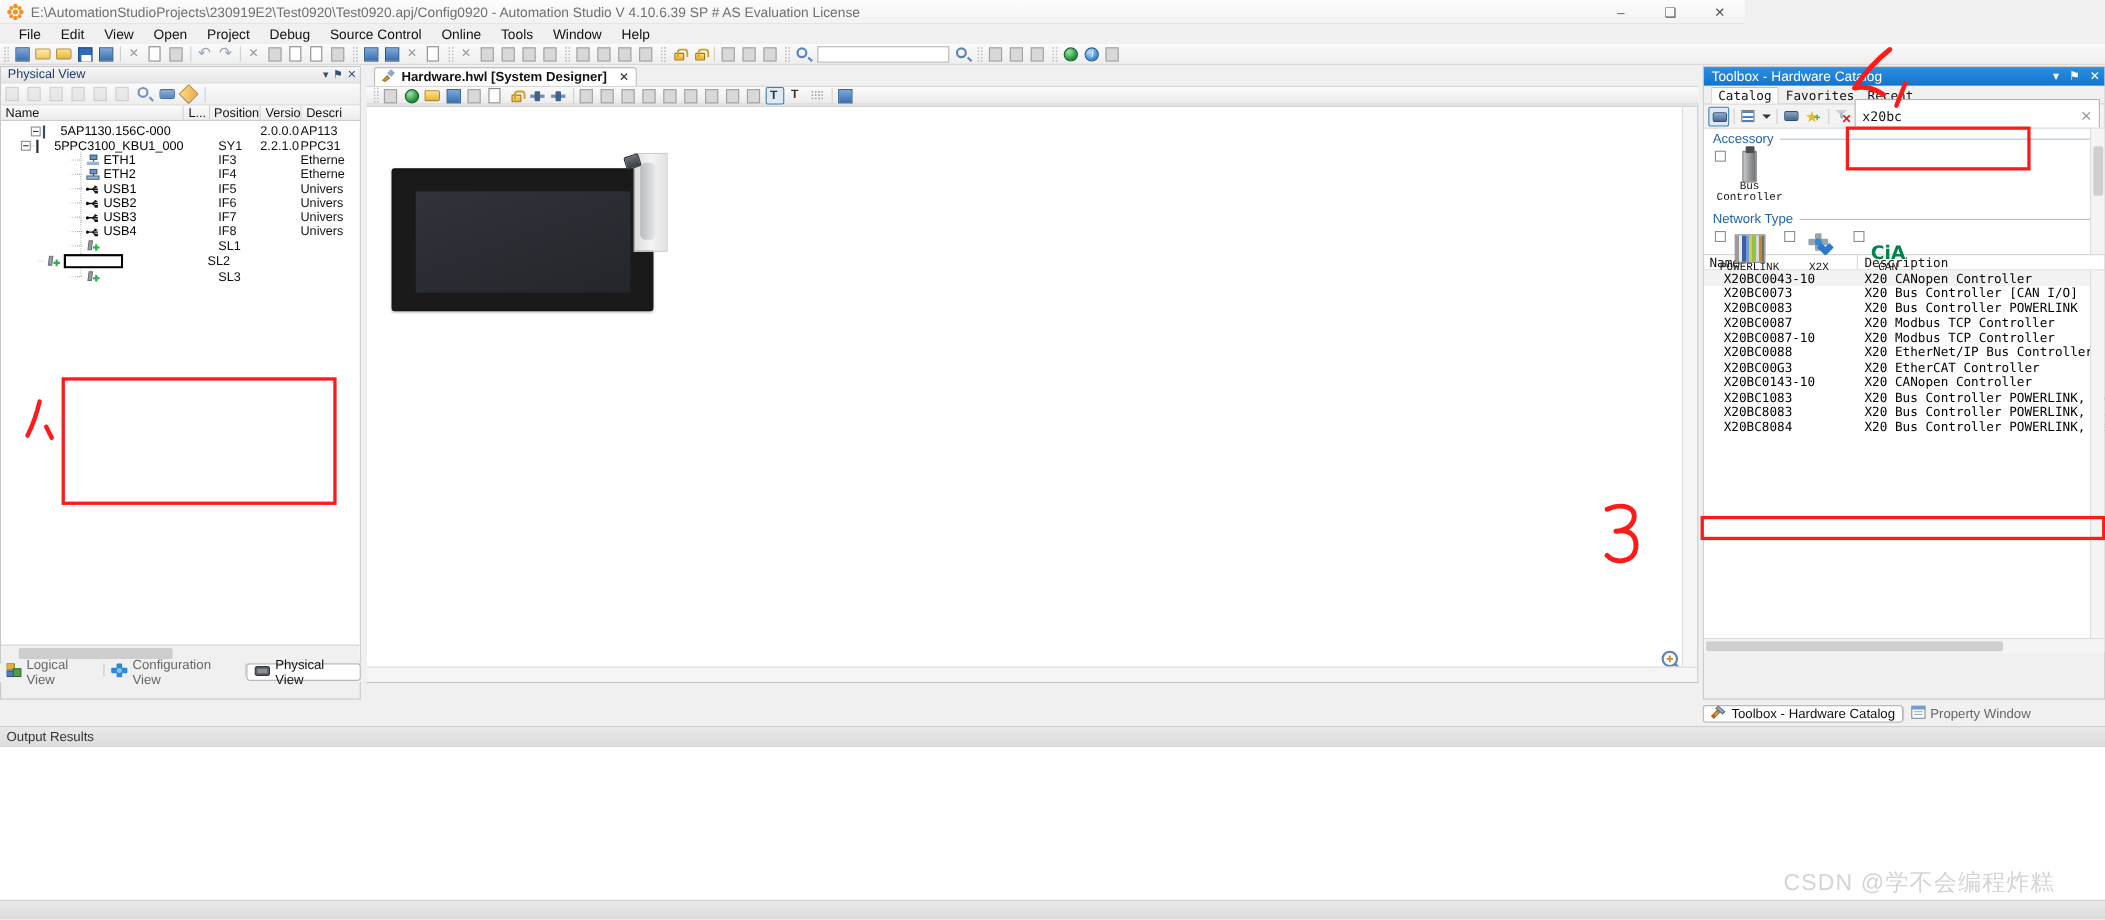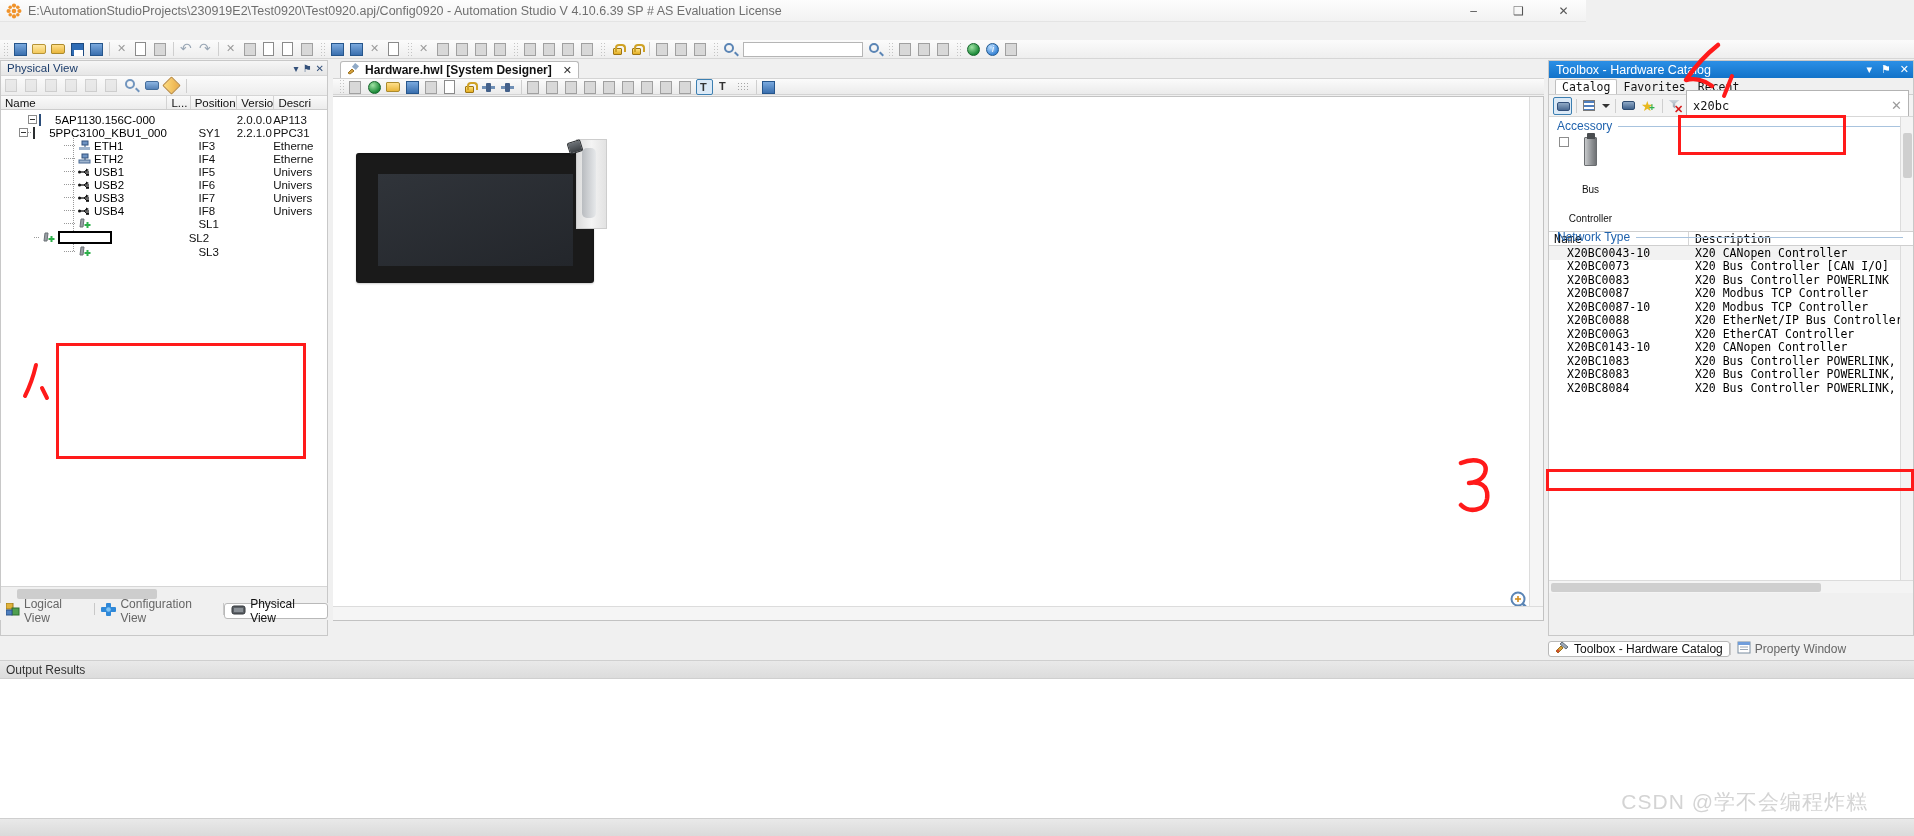--- a/index.html
+++ b/index.html
@@ -164,21 +164,21 @@
                      font-size:12px; color:#111; background:transparent; }
   .search-x { color:#9b9b9b; font-size:13px; padding:0 2px; }
 
   .filters { position:relative; background:#fff; height:115px; border-top:1px solid #d7d7d7; }
   .grouphdr { display:flex; align-items:center; color:#1f62ad; font-size:12px; padding-left:8px; margin-top:2px; }
   .grouphdr .rule { flex:1; height:1px; background:#a8c3de; margin-left:6px; margin-right:10px; }
   .fitems { display:flex; padding-left:10px; margin-top:3px; }
   .fitem { width:63px; text-align:center; position:relative; }
   .fitem .cb { position:absolute; left:0px; top:1px; width:10px; height:10px; background:#fff; border:1px solid #8d8d8d; }
   .fitem .art { height:30px; display:flex; align-items:flex-end; justify-content:center; }
-  .fitem .lbl { font-family:Liberation Sans, sans-serif; font-size:10px; color:#111; line-height:10px; margin-top:19px;}
+  .fitem .lbl { font-family:Liberation Mono, monospace; font-size:10px; color:#111; line-height:10px; margin-top:0;}
   .art-buscontroller { width:13px; height:29px; background:linear-gradient(to right,#c7c9cb,#8f9295 60%,#6f7275);
                        border:1px solid #6a6d70; border-radius:1px; position:relative;}
   .art-buscontroller:before{content:'';position:absolute;left:2px;top:-5px;width:8px;height:6px;background:#4a4d50;border-radius:1px 1px 0 0;}
   .art-powerlink { width:28px; height:26px; background:
      linear-gradient(to right,#9a9a9a 0 3px,#e8e8e8 3px 6px,#3b5ea8 6px 9px,#6f9ddb 9px 12px,
      #e3c63b 12px 15px,#8ec24b 15px 18px,#d8d8d8 18px 21px,#c3872e 21px 24px,#6f6f6f 24px 28px);
      border:1px solid #8a8a8a;}
   .art-can { font-family:"DejaVu Sans","Liberation Sans",sans-serif; font-weight:bold; font-size:17px; color:#00824a; line-height:17px; }
 
   .listhdr { height:15px; display:flex; background:#fff; border-top:1px solid #cfcfcf; border-bottom:1px solid #cfcfcf;
@@ -242,20 +242,33 @@
       </svg>
     </div>
     <div class="title-text">E:\AutomationStudioProjects\230919E2\Test0920\Test0920.apj/Config0920 - Automation Studio V 4.10.6.39 SP # AS Evaluation License</div>
     <div class="win-btns">
       <div class="win-btn">–</div>
       <div class="win-btn">❑</div>
       <div class="win-btn close">✕</div>
     </div>
   </div>
 
+  <div class="menubar">
+    <div class="menu-item">File</div>
+    <div class="menu-item">Edit</div>
+    <div class="menu-item">View</div>
+    <div class="menu-item">Open</div>
+    <div class="menu-item">Project</div>
+    <div class="menu-item">Debug</div>
+    <div class="menu-item">Source Control</div>
+    <div class="menu-item">Online</div>
+    <div class="menu-item">Tools</div>
+    <div class="menu-item">Window</div>
+    <div class="menu-item">Help</div>
+  </div>
 
   <div class="toolbar">
     <div class="tb-grip"></div>
     <div class="tb-ico">
         <span class="ic blue"></span>
       </div>
     <div class="tb-ico">
         <span class="ic fold"></span>
       </div>
     <div class="tb-ico">

